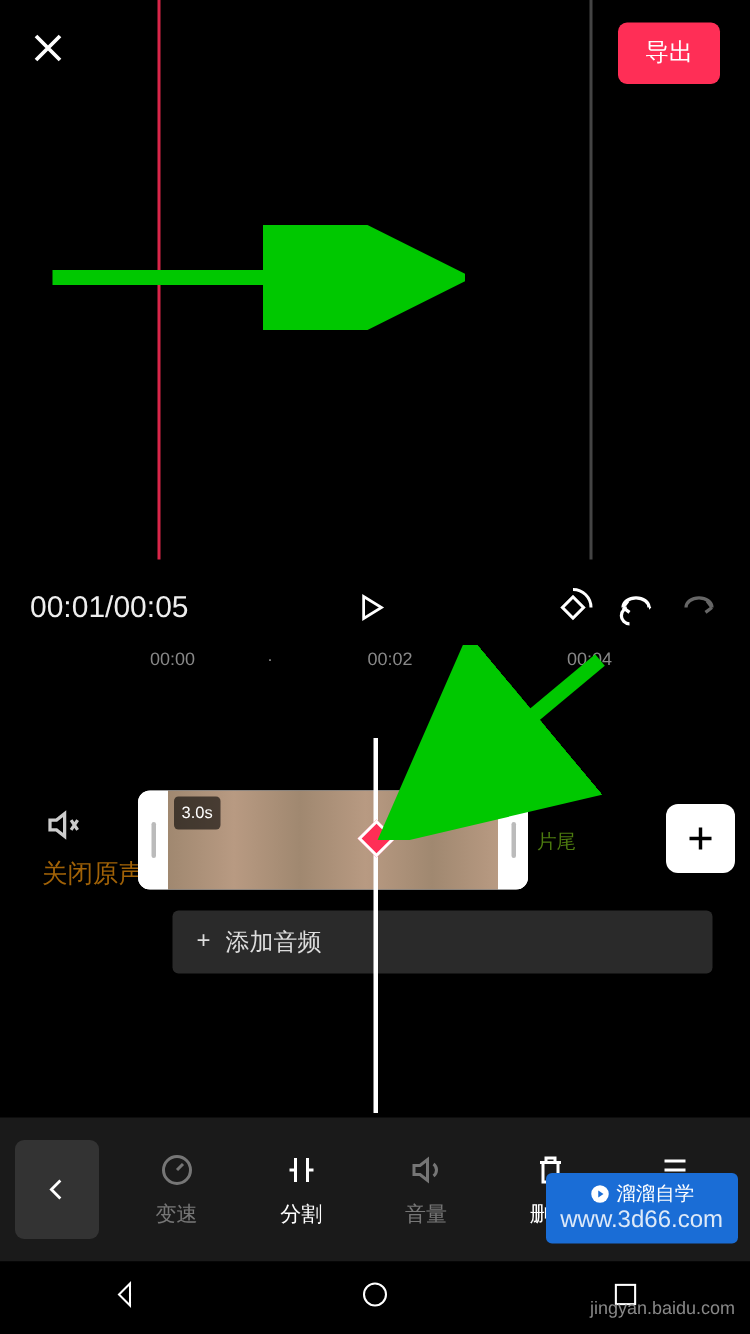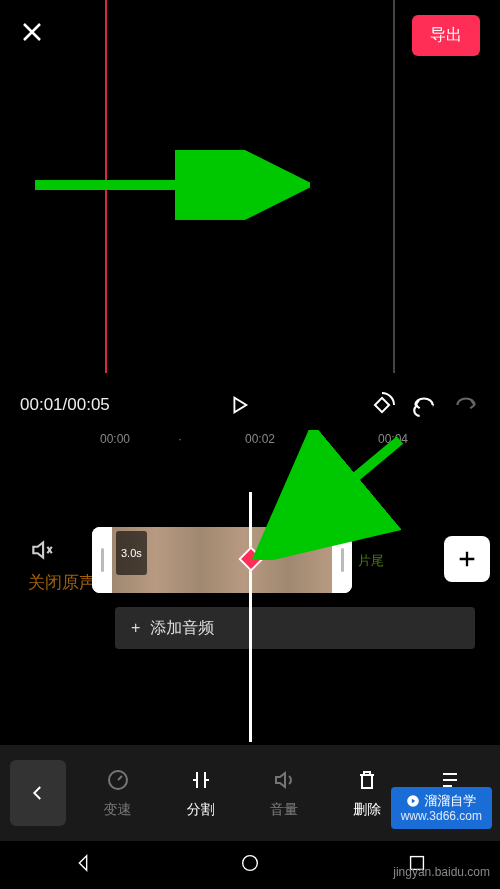--- a/index.html
+++ b/index.html
@@ -47,21 +47,21 @@
       position: relative;
       top: -70px;
     }
     .transport-bar {
       display: flex;
       align-items: center;
       padding: 10px 20px;
       height: 50px;
       gap: 14px;
     }
-    .time-text { font-size: 17px; color: #eee; }
+    .time-text { font-size: 20px; color: #eee; }
     .spacer { flex: 1; }
     .tb-icon { width: 28px; height: 28px; display:flex; align-items:center; justify-content:center; }
     .timeline-ruler {
       display: flex;
       padding: 2px 20px;
       font-size: 12px;
       color: #888;
       height: 22px;
       position: relative;
     }
@@ -105,21 +105,21 @@
       content:''; width:3px; height:24px; background:#bbb; border-radius:2px;
     }
     .clip-thumbs {
       flex:1; height:100%; display:flex;
       background: linear-gradient(90deg,#a08870,#b89a82,#a08870,#b89a82,#a08870,#b89a82);
       position: relative;
     }
     .clip-duration {
       position:absolute; top:4px; left:4px;
       background: rgba(0,0,0,0.6);
-      font-size:11px; padding:16px 5px; border-radius:3px;
+      font-size:11px; padding:5px 5px; border-radius:3px;
       color:#fff;
     }
     .playhead {
       position:absolute;
       left: 249px;
       top: 40px;
       width: 3px;
       height: 250px;
       background: #fff;
       z-index: 5;
@@ -209,21 +209,21 @@
       font-size:13px;
       padding: 6px 10px;
       border-radius:4px;
       display:flex;
       flex-direction:column;
       align-items:center;
       line-height:1.2;
       z-index:10;
     }
     .watermark .wm-main { font-weight:400; display:flex; align-items:center; gap:4px;}
-    .watermark .wm-url { font-size:12px; opacity:0.85; }
+    .watermark .wm-url { font-size:16px; opacity:0.85; }
     .footer-url {
       position:absolute;
       bottom:10px; right:10px;
       font-size:12px; color:#888;
       z-index:2;
     }
     .arrow-svg { position:absolute; z-index:20; pointer-events:none; }
   </style>
 </head>
 <body>

